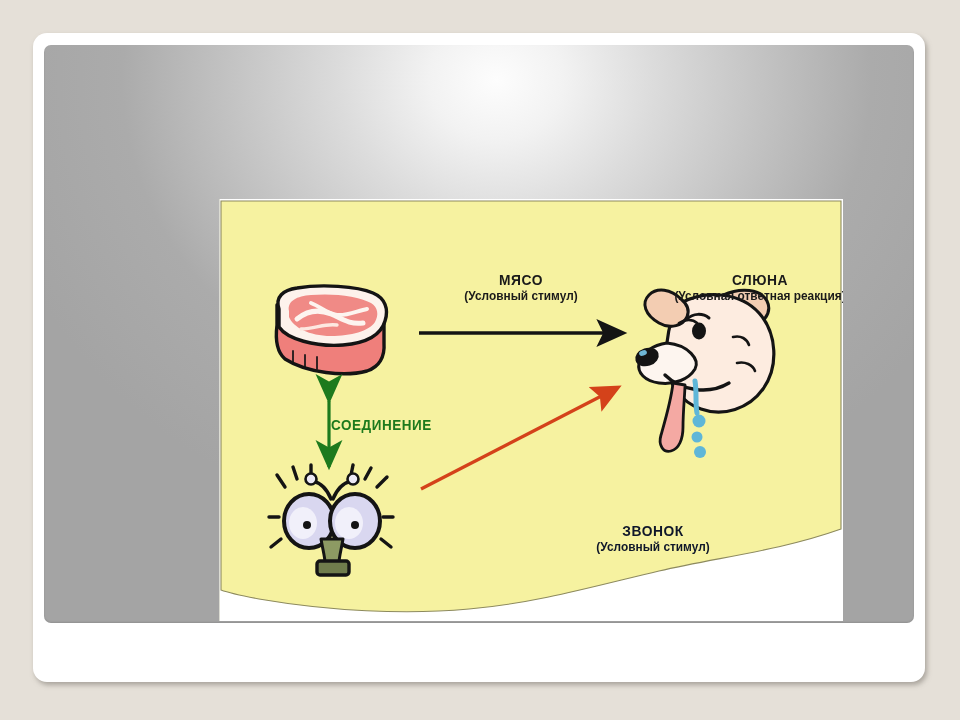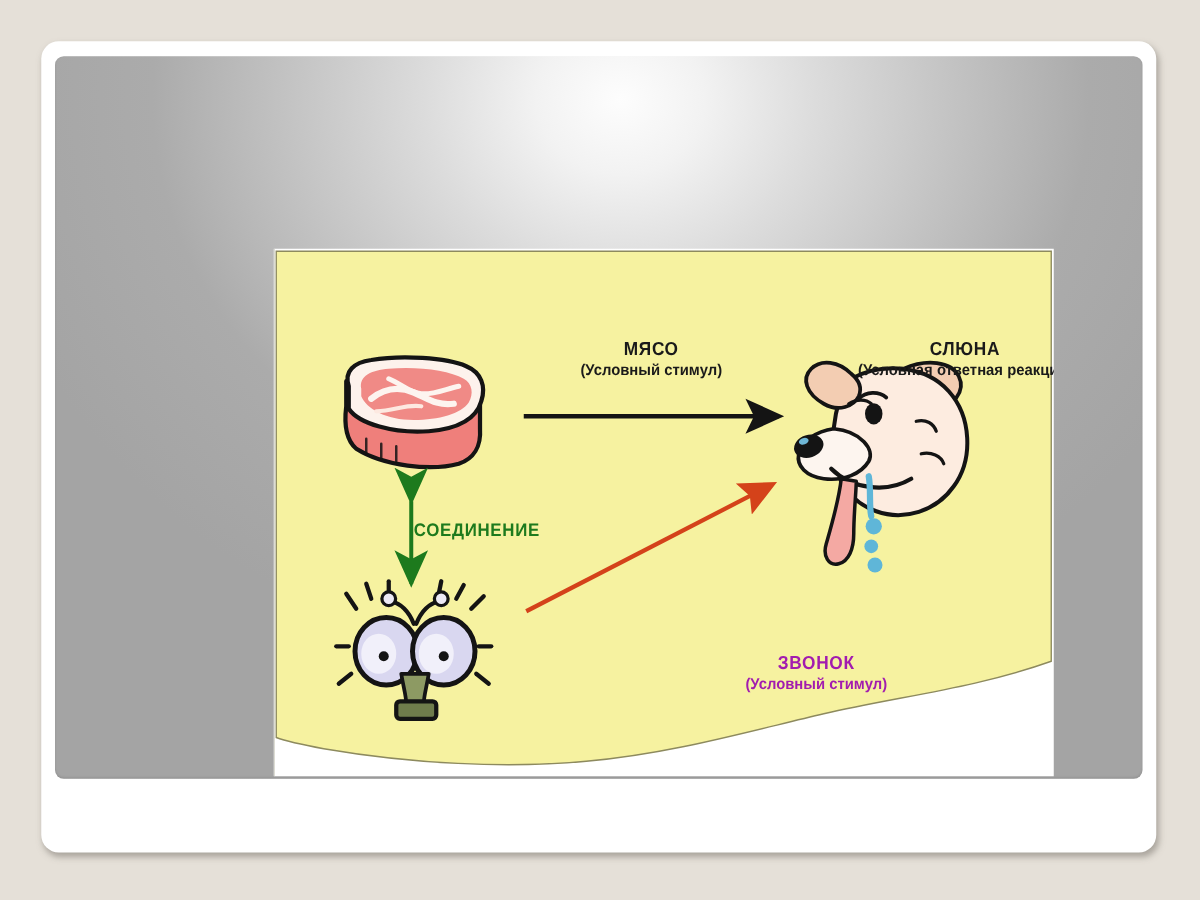--- a/index.html
+++ b/index.html
@@ -91,22 +91,22 @@
     display: block;
   }
   .label-sub {
     font-weight: bold;
     font-size: 12.5px;
     display: block;
     transform: scaleX(0.95);
   }
 
   #lbl-meat   { left: 202px; top: 46px; width: 200px; color: #1a1a1a; }
-  #lbl-saliva { left: 408px; top: 46px; width: 290px; color: #1a1a1a; }
-  #lbl-bell   { left: 334px; top: 297px; width: 200px; color: #a21caf; }
+  #lbl-saliva { left: 396px; top: 46px; width: 290px; color: #1a1a1a; }
+  #lbl-bell   { left: 334px; top: 297px; width: 200px; color: #0f172a; }
 
   #lbl-link {
     position: absolute;
     left: 112px;
     top: 218px;
     width: 160px;
     text-align: left;
     color: #1d7a1d;
     font-weight: bold;
     font-size: 14.5px;

